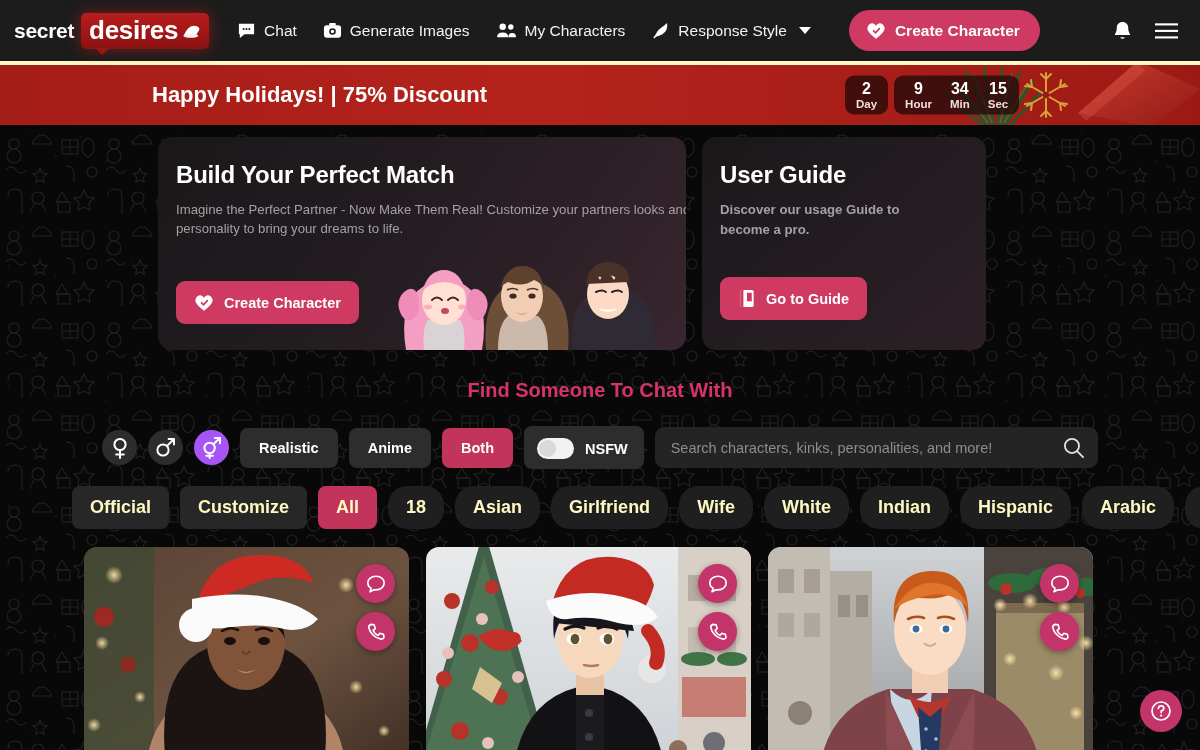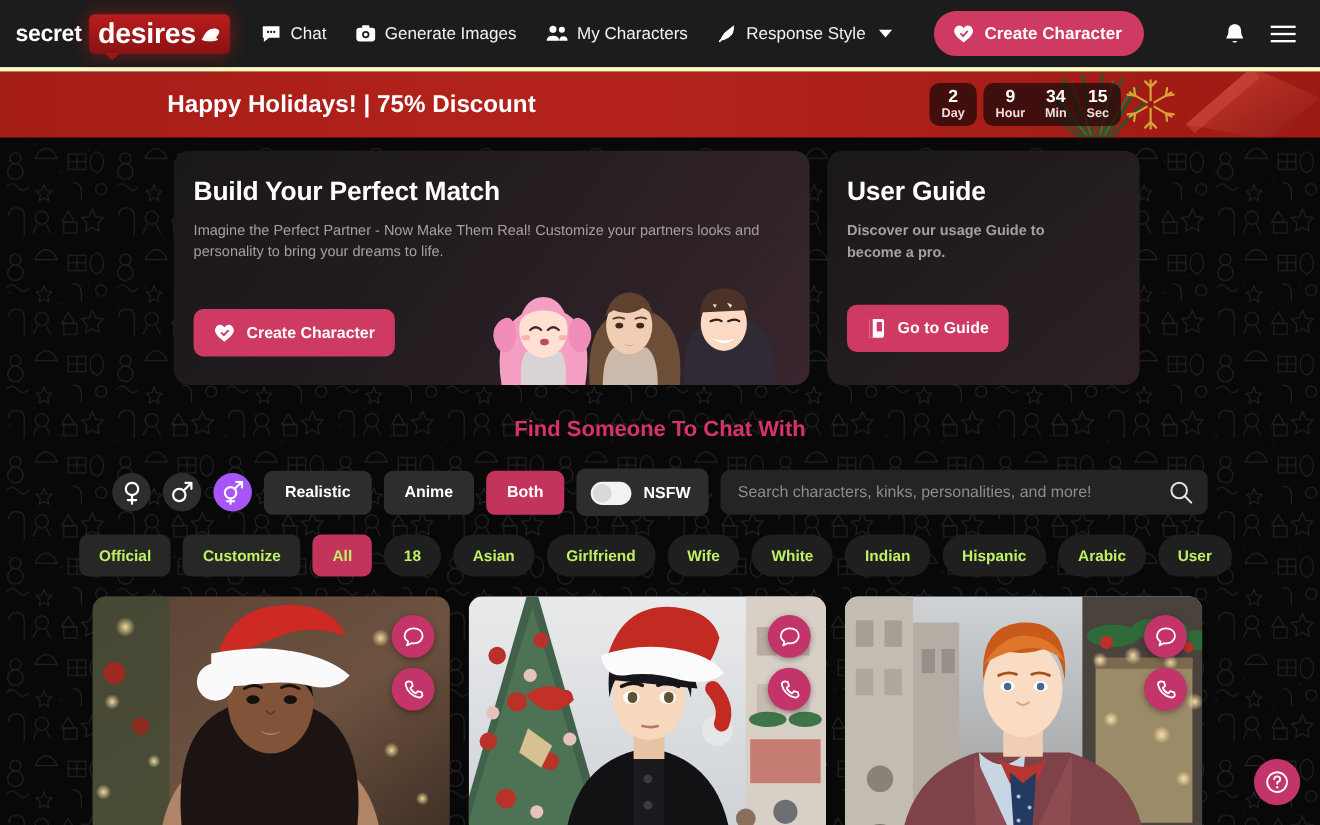--- a/index.html
+++ b/index.html
@@ -124,21 +124,21 @@
     z-index: 5;
   }
 
   
   .hero-row {
     display: flex; gap: 16px;
     padding: 12px 158px 0 158px;
   }
   .hero-card {
     position: relative;
-    width: 578px; height: 213px;
+    width: 528px; height: 213px;
     border-radius: 14px;
     background: linear-gradient(125deg,#1a1719 0%, #221c20 40%, #2e2127 75%, #3a2630 100%);
     overflow: hidden;
     flex: none;
   }
   .guide-card {
     position: relative;
     width: 284px; height: 213px;
     border-radius: 14px;
     background: linear-gradient(140deg,#1a1719 0%, #221c20 45%, #2c2026 100%);
@@ -222,21 +222,21 @@
   .search-input::placeholder { color: #8d8d8d; }
 
   
   .tag-row {
     display: flex; align-items: center; gap: 11px;
     padding: 0 72px;
     margin-top: 17px;
   }
   .tag {
     background: #272727; border: none;
-    color: #bef264; font-size: 14px; font-weight: 700;
+    color: #fef9c3; font-size: 18px; font-weight: 700;
     padding: 11px 18px; cursor: pointer; flex: none;
     border-radius: 8px;
   }
   .tag.round { border-radius: 19px; background: #1f1f1f; }
   .tag.active { background: #c2345b; border-radius: 8px; }
 
   
   .cards-row {
     display: flex; gap: 17px;
     padding: 0 84px;

